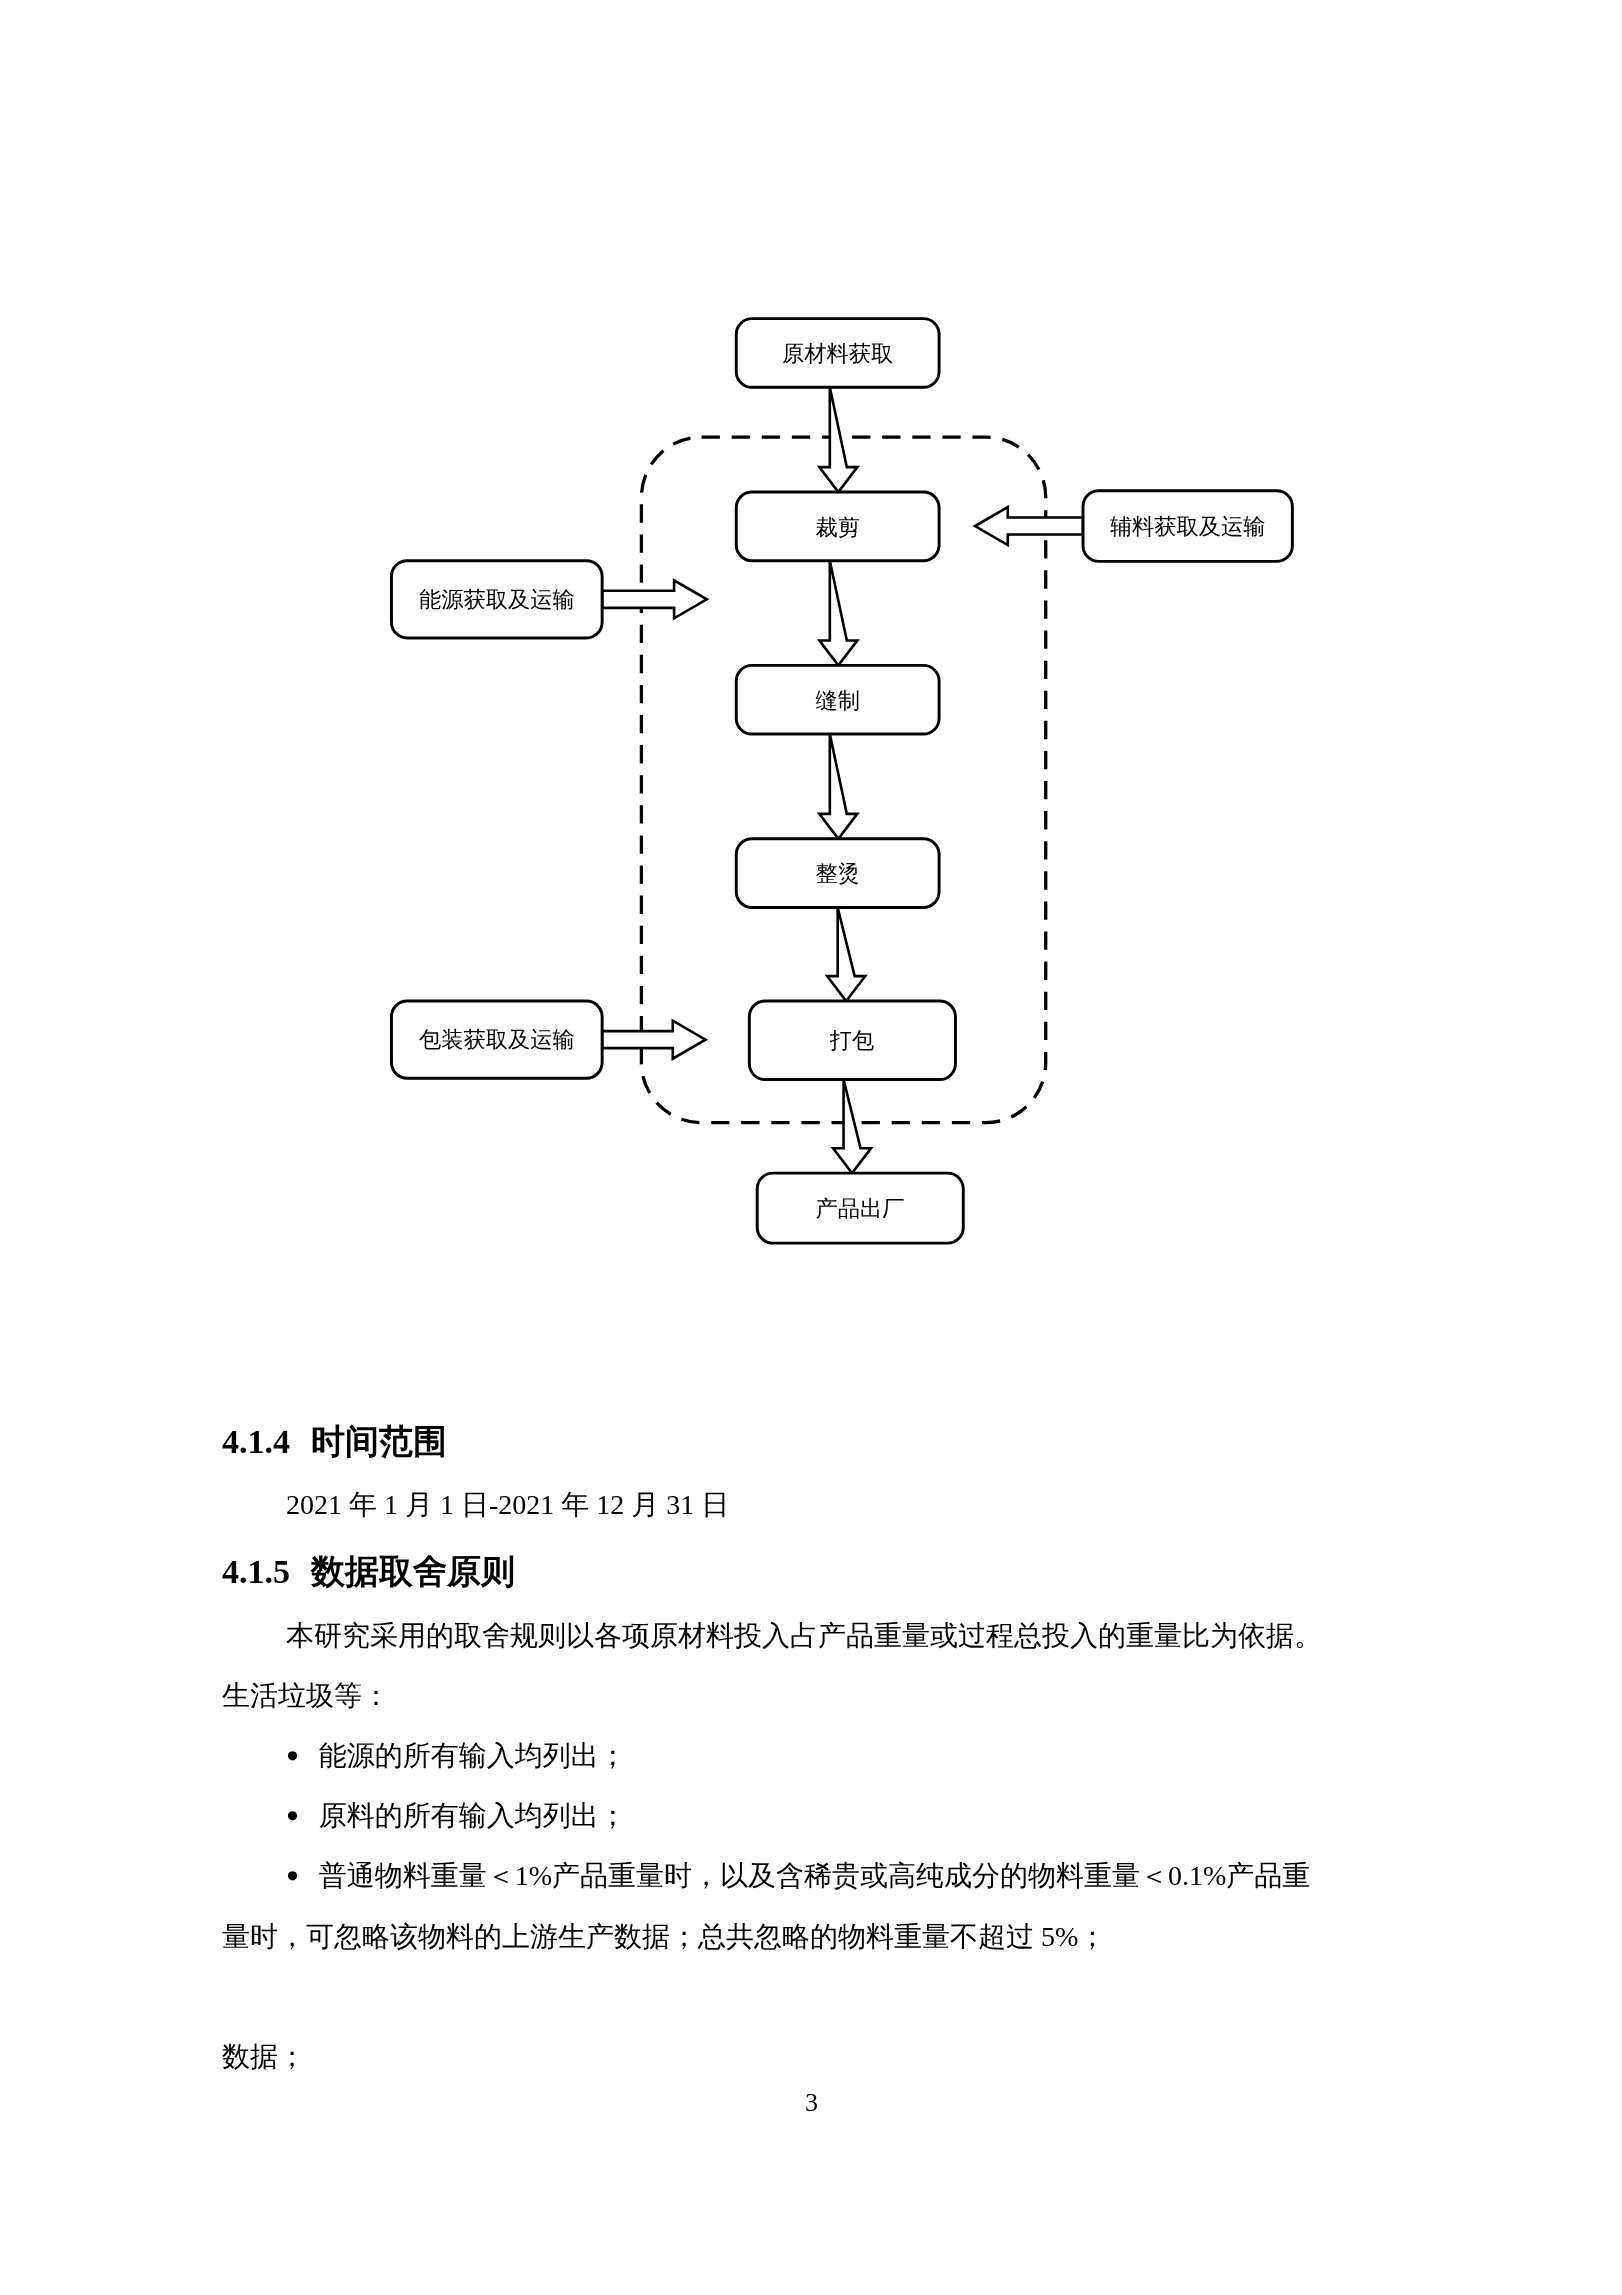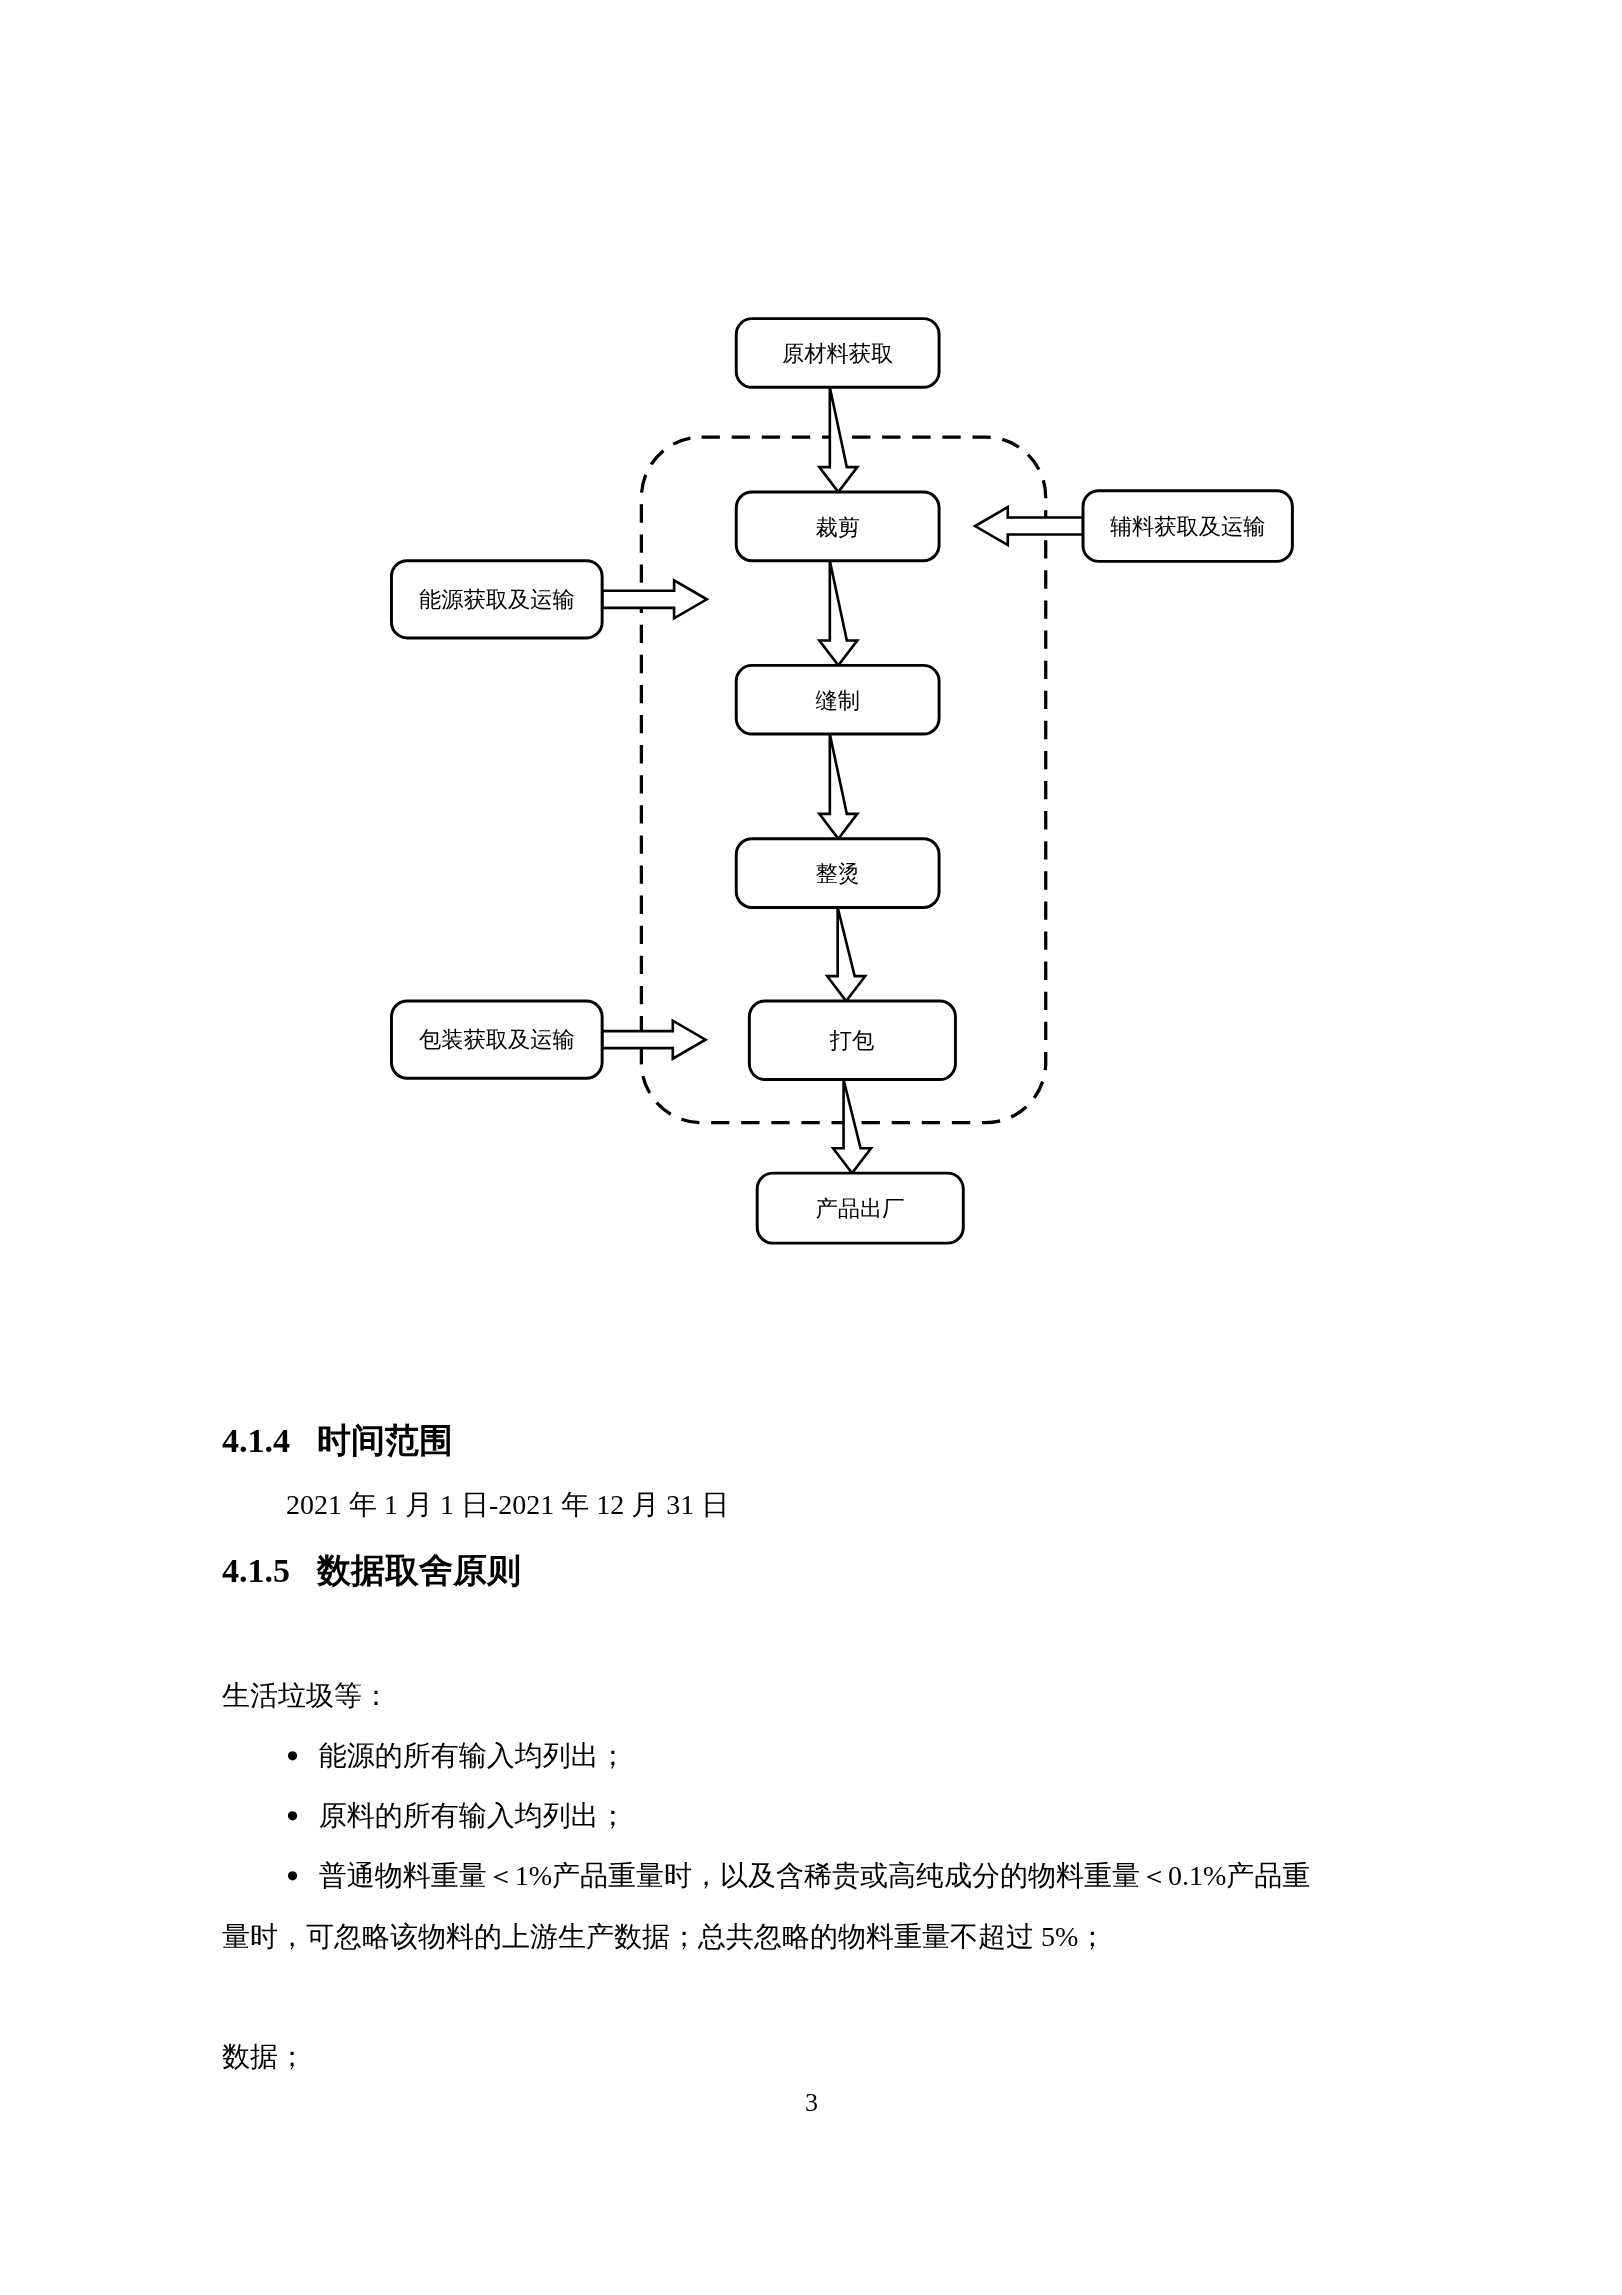--- a/index.html
+++ b/index.html
@@ -19,21 +19,21 @@
     font-size:34px;
     fill:#000;
     text-anchor:middle;
   }
   .node-rect{fill:#ffffff;stroke:#000;stroke-width:4.5;}
   .arrow{fill:#ffffff;stroke:#000;stroke-width:4;}
   .boundary{fill:none;stroke:#000;stroke-width:5;stroke-dasharray:28 18;}
   .line{position:absolute;white-space:nowrap;line-height:1.25;}
   .cap{left:118px;width:1440px;text-align:center;font-size:28px;}
   .h{left:222px;font-size:34px;font-weight:bold;}
-  .h .ht{margin-left:27px;font-family:Liberation Serif, serif;}
+  .h .ht{margin-left:21px;font-family:Liberation Sans, sans-serif;}
   .body{left:222px;font-size:28px;}
   .ind{left:286px;}
   .bullet{left:286px;}
   .bm{display:inline-block;font-size:21.6px;margin-right:19.6px;transform:translateY(-2.6px);}
   .pageno{left:0;width:1623px;text-align:center;font-size:26px;}
 </style>
 </head>
 <body>
 
 <div class="page">
@@ -83,20 +83,21 @@
 
   <div class="line h" style="top:1420px">
     <span>4.1.4</span><span class="ht">时间范围</span>
   </div>
   <div class="line body ind" style="top:1487px">2021 年 1 月 1 日-2021 年 12 月 31 日</div>
 
   <div class="line h" style="top:1550px">
     <span>4.1.5</span><span class="ht">数据取舍原则</span>
   </div>
 
+  <div class="line body ind" style="top:1618px">本研究采用的取舍规则以各项原材料投入占产品重量或过程总投入的重量比为依据。</div>
   <div class="line body" style="top:1678px">生活垃圾等：</div>
 
   <div class="line body bullet" style="top:1738px">
     <span class="bm">●</span><span>能源的所有输入均列出；</span>
   </div>
   <div class="line body bullet" style="top:1798px">
     <span class="bm">●</span><span>原料的所有输入均列出；</span>
   </div>
   <div class="line body bullet" style="top:1858px">
     <span class="bm">●</span><span>普通物料重量＜1%产品重量时，以及含稀贵或高纯成分的物料重量＜0.1%产品重</span>

